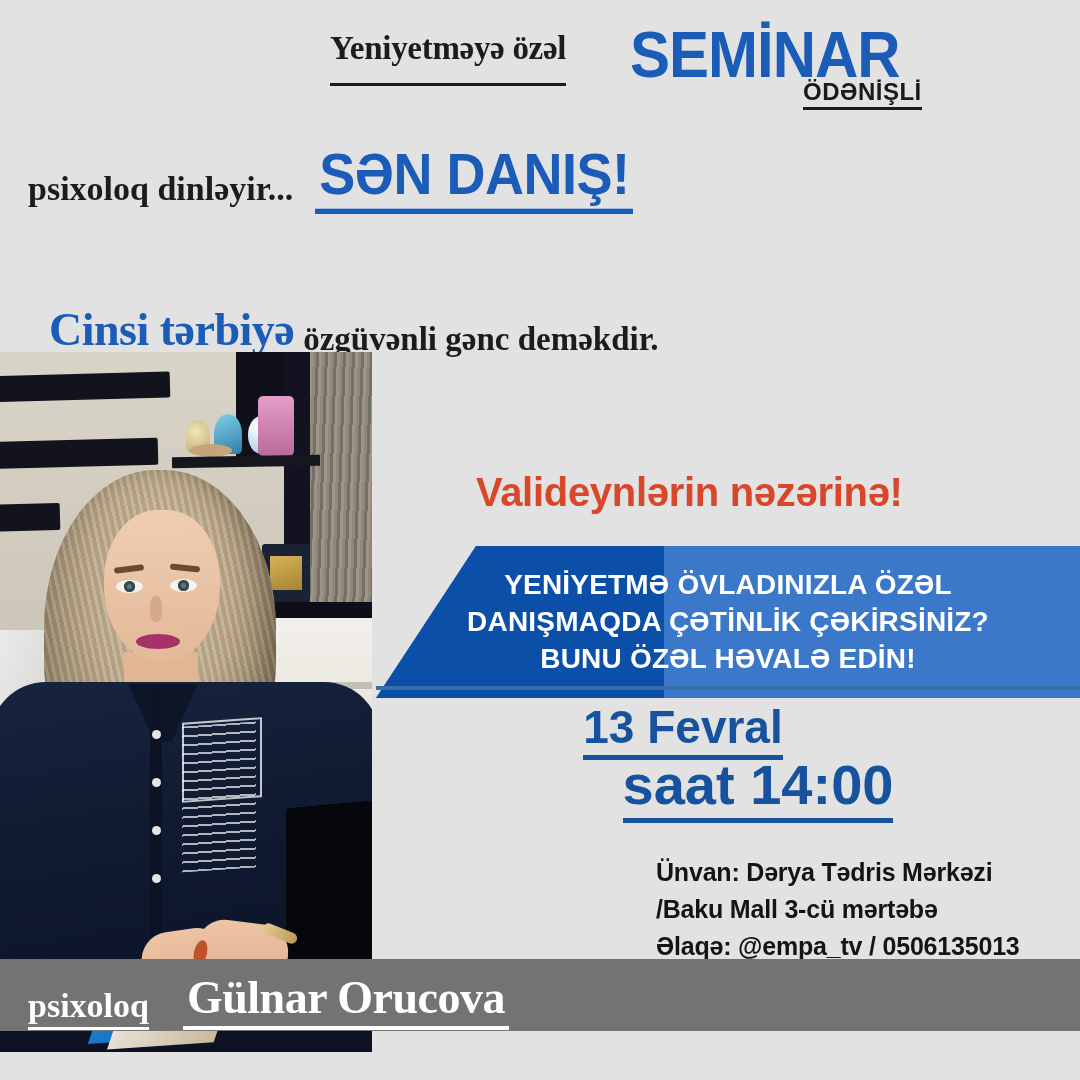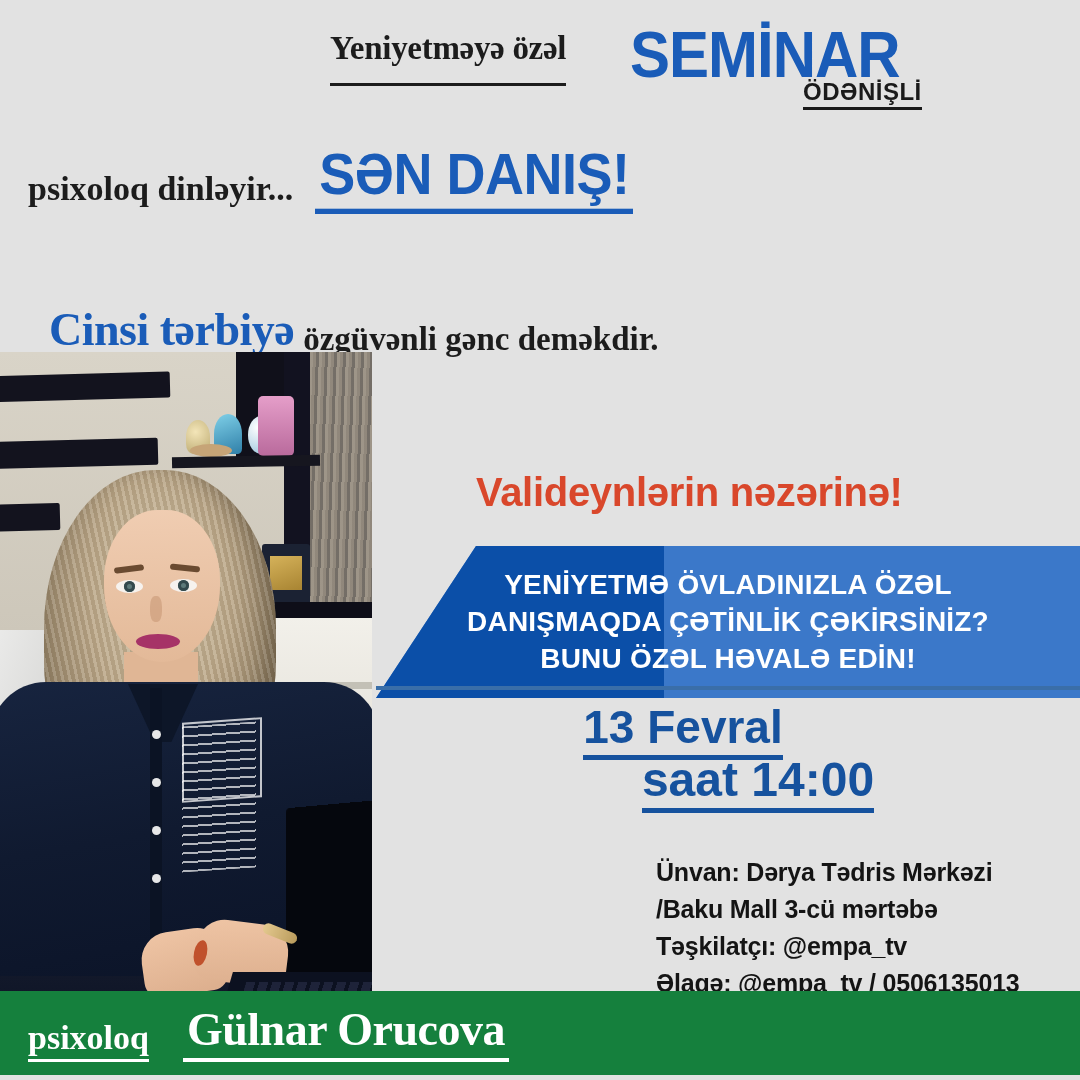--- a/index.html
+++ b/index.html
@@ -437,21 +437,21 @@
     position: absolute;
     left: 376px;
     top: 752px;
     width: 704px;
     text-align: center;
   }
   .time-main {
     display: inline-block;
     font-family: "Liberation Sans", sans-serif;
     font-weight: bold;
-    font-size: 48px;
+    font-size: 56px;
     color: #16529e;
     border-bottom: 5px solid #16529e;
     padding-bottom: 1px;
     margin-left: 60px;
     white-space: nowrap;
   }
 
   
   .contact {
     position: absolute;
@@ -464,24 +464,24 @@
     color: #141414;
     line-height: 37px;
     letter-spacing: -0.2px;
   }
   .contact div { white-space: nowrap; }
 
   
   .bottom-bar {
     position: absolute;
     left: 0;
-    top: 991px;
+    top: 959px;
     width: 1080px;
-    height: 84px;
-    background: #15803d;
+    height: 72px;
+    background: #737373;
   }
   .bb-inner {
     position: absolute;
     left: 28px;
     top: 12px;
     display: flex;
     align-items: flex-end;
   }
   .bb-role {
     font-family: "Liberation Serif", serif;
@@ -593,21 +593,20 @@
   <div class="date-wrap">
     <span class="date-main">13 Fevral</span>
   </div>
   <div class="time-wrap">
     <span class="time-main">saat 14:00</span>
   </div>
 
   <div class="contact">
     <div>Ünvan: Dərya Tədris Mərkəzi</div>
     <div>/Baku Mall 3-cü mərtəbə</div>
-    <div>Təşkilatçı: @empa_tv</div>
     <div>Əlaqə: @empa_tv / 0506135013</div>
   </div>
 
   <div class="bottom-bar">
     <div class="bb-inner">
       <span class="bb-role">psixoloq</span>
       <span class="bb-name">Gülnar Orucova</span>
     </div>
   </div>
 

